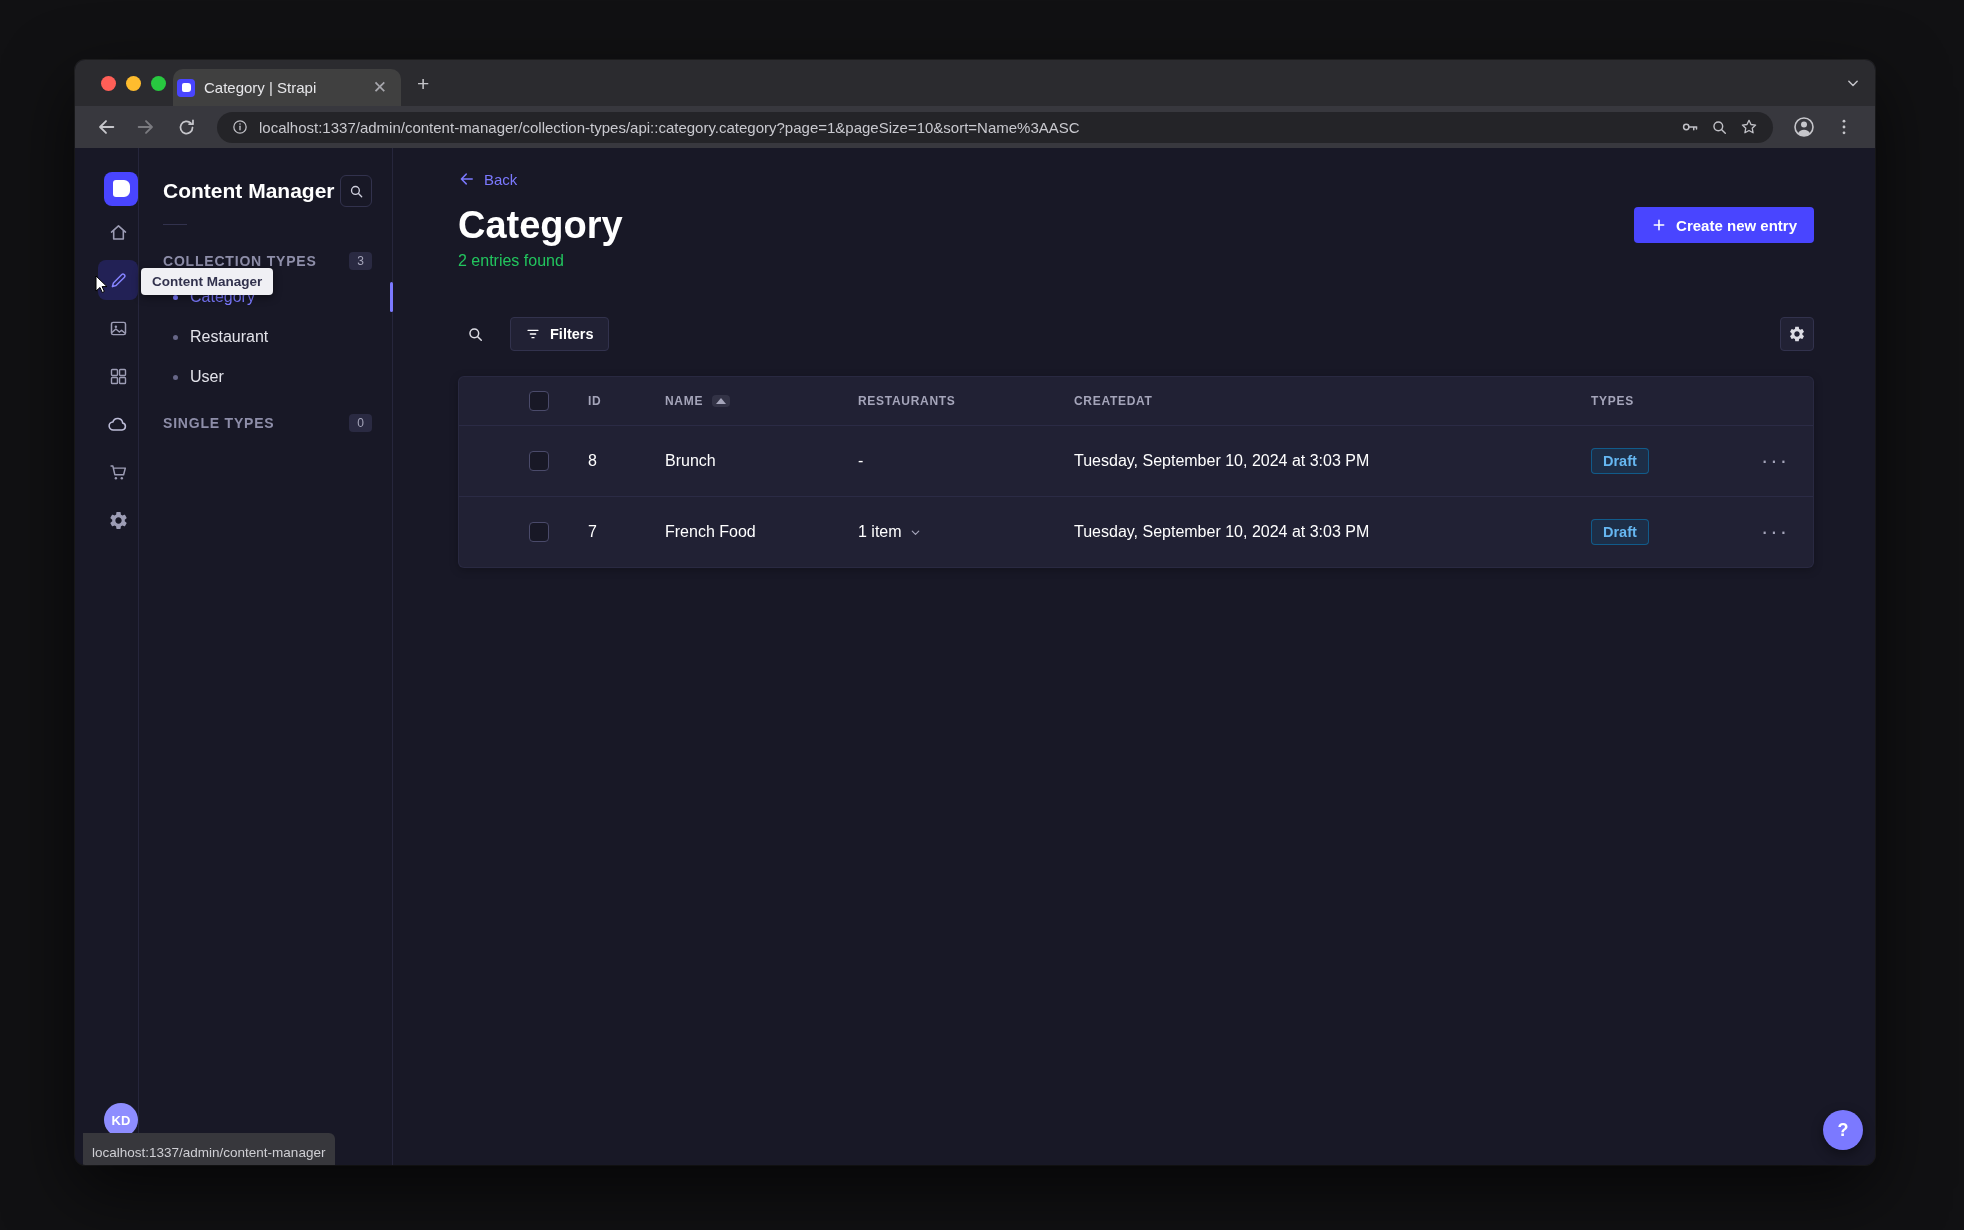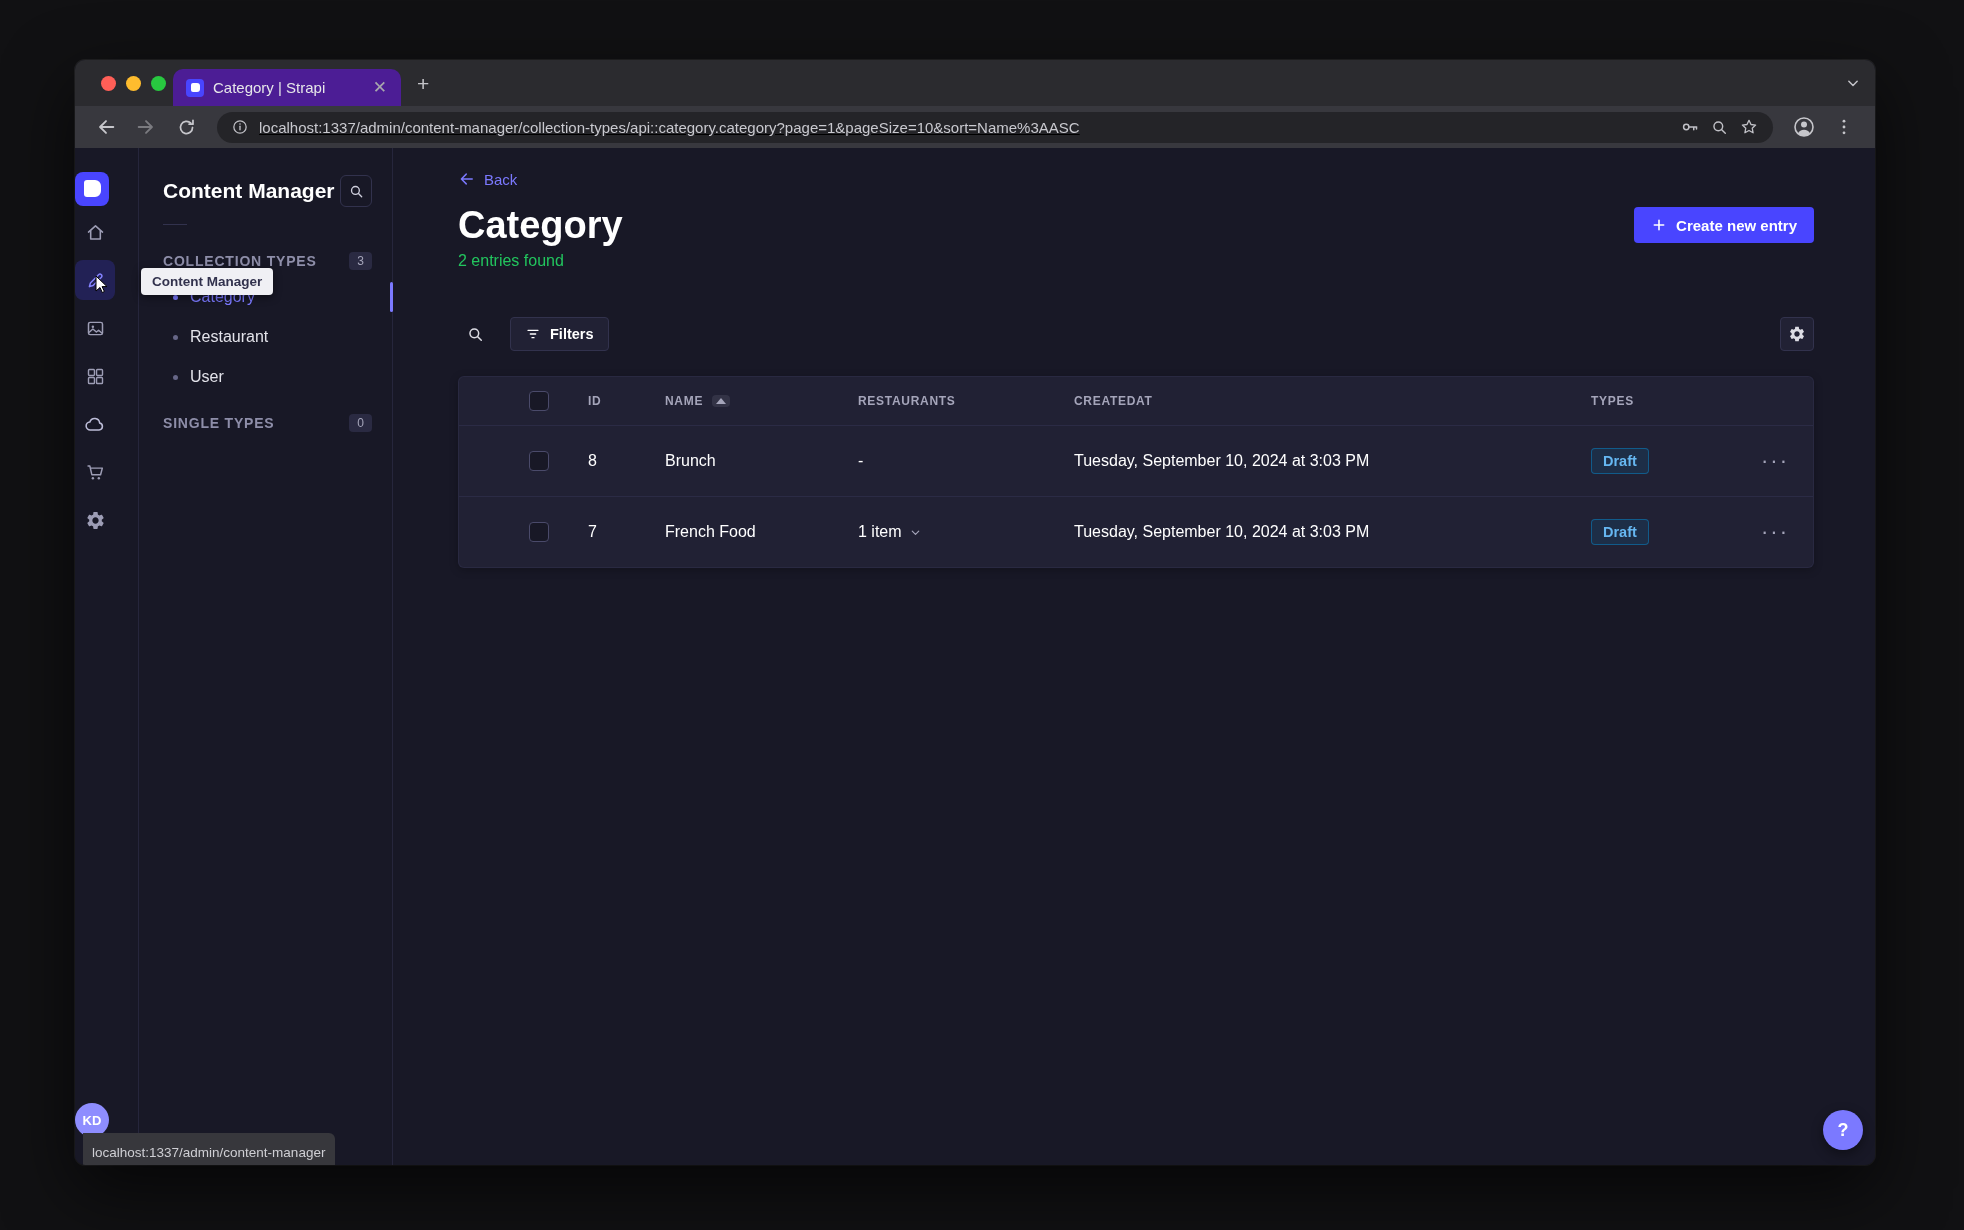--- a/index.html
+++ b/index.html
@@ -10,44 +10,44 @@
   .window { position:absolute; left:75px; top:60px; width:1800px; height:1105px;
     border-radius:10px; overflow:hidden; background:#181826;
     box-shadow:0 25px 70px rgba(0,0,0,.65), 0 0 0 1px rgba(255,255,255,.07);
     display:flex; flex-direction:column; }
 
   
   .tabstrip { height:46px; background:#2b2b2f; position:relative; flex:none; }
   .lights { position:absolute; left:26px; top:16px; display:flex; gap:10px; }
   .light { width:15px; height:15px; border-radius:50%; }
   .light.red{ background:#ff5f57; } .light.yellow{ background:#febc2e; } .light.green{ background:#28c840; }
-  .tab { position:absolute; left:98px; top:9px; width:228px; height:37px; background:#4c1d95;
-    border-radius:10px 10px 0 0; display:flex; align-items:center; gap:9px; padding:0 10px 0 13px; }
+  .tab { position:absolute; left:98px; top:9px; width:228px; height:37px; background:#404040;
+    border-radius:10px 10px 0 0; display:flex; align-items:center; gap:9px; padding:0 10px 0 4px; }
   .favicon { width:18px; height:18px; border-radius:4px; background:#4945ff; position:relative; flex:none; }
   .favicon::after { content:""; position:absolute; left:5px; top:4px; width:9px; height:9px;
     background:#fff; border-radius:2px 3px 3px 2px; }
   .tab-title { font-size:15px; color:#e6e6e9; white-space:nowrap; overflow:hidden; text-overflow:ellipsis; flex:1; }
   .tab-close { color:#a7a7ad; font-size:17px; line-height:1; padding:2px 4px; border-radius:4px; }
   .newtab { position:absolute; left:342px; top:13px; color:#c3c3c8; font-size:21px; line-height:21px; }
   .strip-chevron { position:absolute; right:12px; top:13px; color:#c3c3c8; }
 
   
-  .toolbar { height:42px; background:#38383e; display:flex; align-items:center; padding:0 14px; gap:6px; flex:none;text-decoration:underline; }
+  .toolbar { height:42px; background:#38383e; display:flex; align-items:center; padding:0 14px; gap:6px; flex:none; }
   .nav-ic { width:34px; height:30px; display:flex; align-items:center; justify-content:center; color:#c6c6cb; border-radius:6px; flex:none; }
   .nav-ic.dim { color:#7b7b80; }
   .urlpill { flex:1; height:31px; background:#242428; border-radius:16px; display:flex; align-items:center;
     gap:10px; padding:0 14px; margin:0 8px; min-width:0; }
   .url-text { flex:1; color:#c9c9cf; font-size:15px; white-space:nowrap; overflow:hidden; text-overflow:ellipsis; }
   .pill-ic { color:#c0c0c6; display:flex; align-items:center; flex:none; }
 
   
   .app { flex:1; display:flex; background:#181826; position:relative; min-height:0; }
 
   
-  .rail { width:64px; border-right:1px solid #26263c; display:flex; flex-direction:column; align-items:flex-start;
+  .rail { width:64px; border-right:1px solid #26263c; display:flex; flex-direction:column; align-items:flex-end;
     padding-top:24px; flex:none; }
   .logo { width:34px; height:34px; border-radius:8px; background:#4945ff; position:relative; margin-bottom:6px; flex:none; }
   .logo::after { content:""; position:absolute; left:9px; top:8px; width:17px; height:17px; background:#fff; border-radius:3px 6px 6px 3px; }
   .rail-btn { width:40px; height:40px; margin-bottom:8px; border-radius:8px; display:flex; align-items:center; justify-content:center;
     color:#9d9db5; flex:none; }
   .rail-btn.active { background:rgba(73,69,255,.22); color:#8583ff; }
   .rail-spacer { flex:1; }
   .rail-avatar { width:34px; height:34px; border-radius:50%; background:#8e8dff; color:#ffffff; font-size:13px; font-weight:bold;
     display:flex; align-items:center; justify-content:center; margin-bottom:28px; flex:none; }
 

